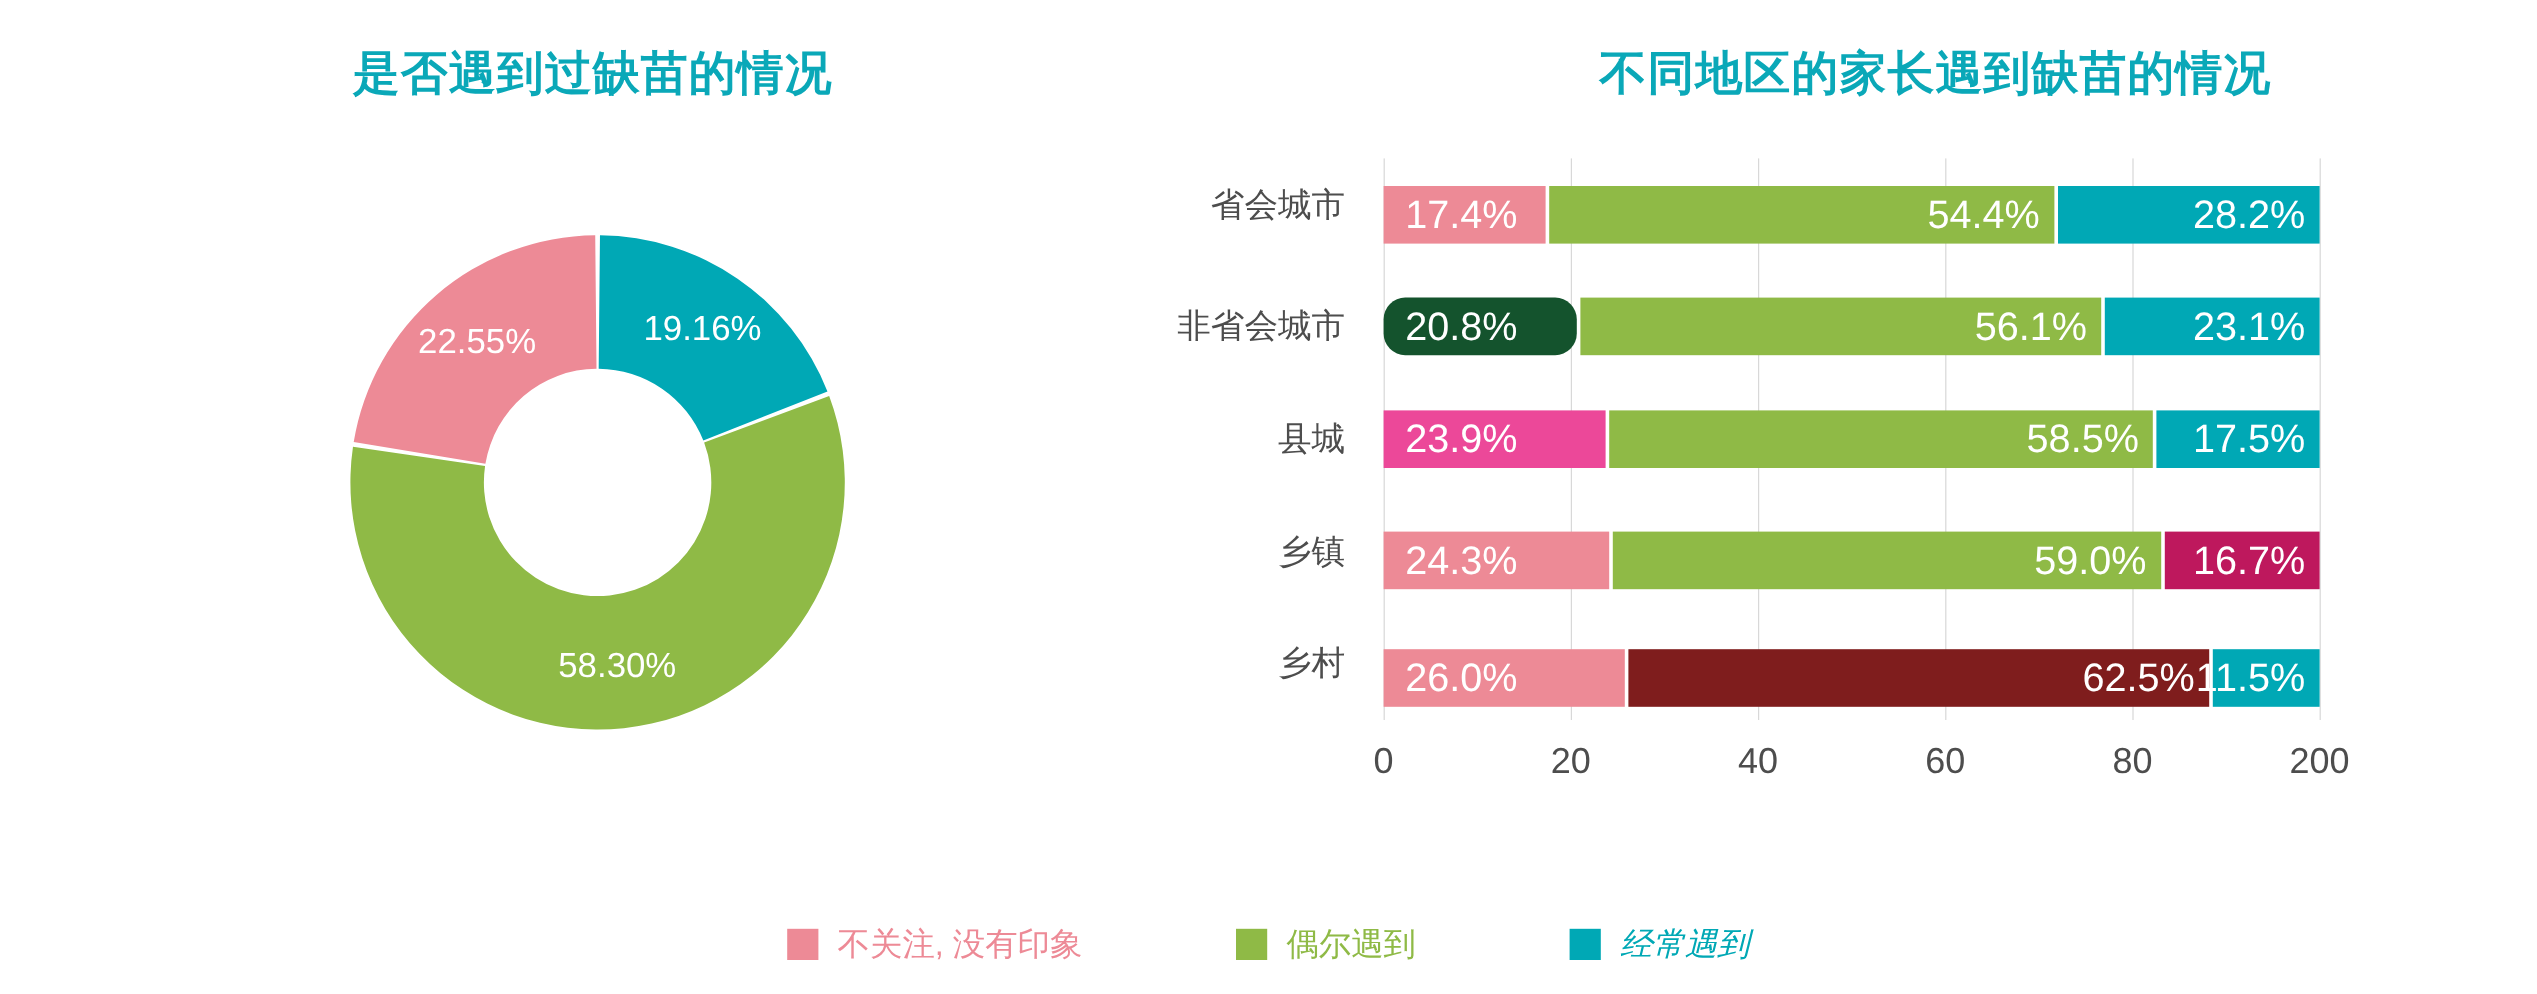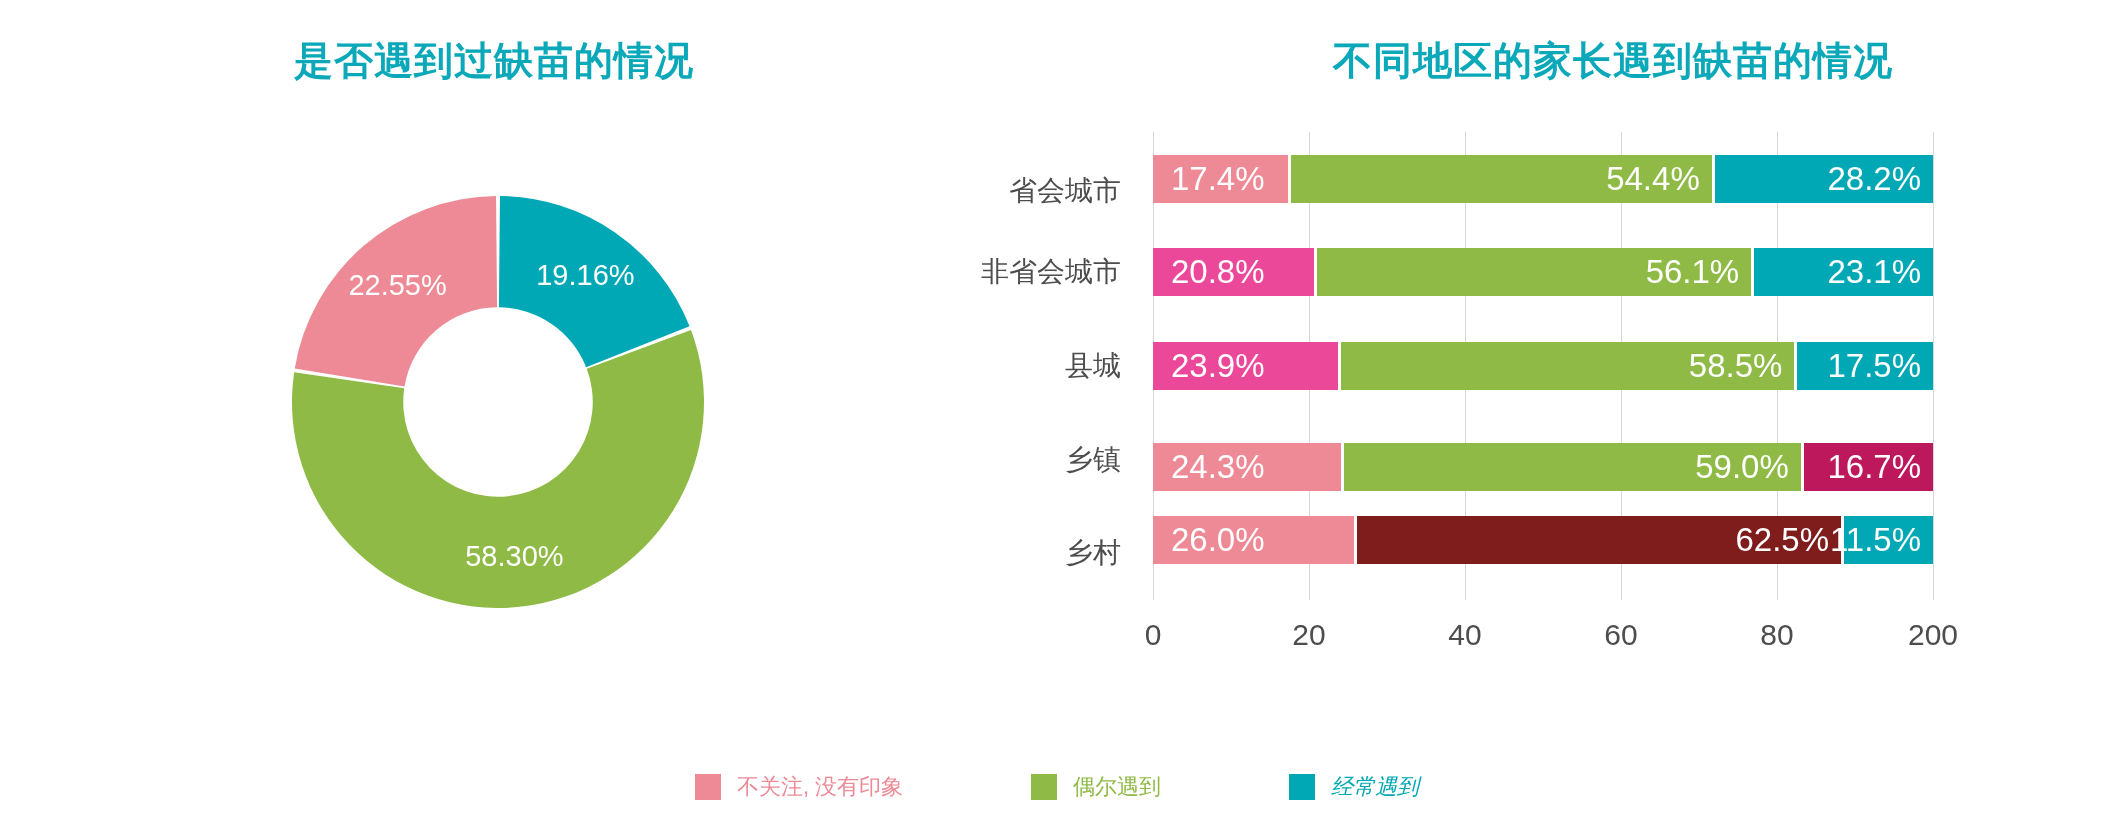--- a/index.html
+++ b/index.html
@@ -137,21 +137,21 @@
     display: flex;
     align-items: center;
     gap: 16px;
   }
   .legend-swatch {
     width: 26px;
     height: 26px;
     flex: 0 0 26px;
   }
   .legend-text {
-    font-size: 22px;
+    font-size: 27px;
     white-space: nowrap;
   }
 </style>
 </head>
 <body>
 
 <div id="page">
 
   <div class="panel" id="donut-panel">
     <div class="panel-title">是否遇到过缺苗的情况</div>
@@ -182,23 +182,23 @@
           <div class="seg first" style="width: 135.72px; background: rgb(237, 138, 150);">
             <span class="seg-label">17.4%</span>
           </div>
           <div class="seg" style="width: 424.32px; background: rgb(143, 186, 70); margin-left: 3px;">
             <span class="seg-label">54.4%</span>
           </div>
           <div class="seg" style="width: 219.96px; background: rgb(0, 168, 181); margin-left: 3px;">
             <span class="seg-label">28.2%</span>
           </div>
         </div>
-        <div class="cat-label" style="top: 35px;">省会城市</div>
+        <div class="cat-label" style="top: 15px;">省会城市</div>
         <div class="bar-row" style="top: 116.4px;">
-          <div class="seg first" style="width: 162.24px; background: #ec4899;">
+          <div class="seg first" style="width: 162.24px; background: #14532d; border-radius: 18px;">
             <span class="seg-label">20.8%</span>
           </div>
           <div class="seg" style="width: 437.58px; background: rgb(143, 186, 70); margin-left: 3px;">
             <span class="seg-label">56.1%</span>
           </div>
           <div class="seg" style="width: 180.18px; background: rgb(0, 168, 181); margin-left: 3px;">
             <span class="seg-label">23.1%</span>
           </div>
         </div>
         <div class="cat-label" style="top: 116.4px;">非省会城市</div>
@@ -219,21 +219,21 @@
             <span class="seg-label">24.3%</span>
           </div>
           <div class="seg" style="width: 460.2px; background: rgb(143, 186, 70); margin-left: 3px;">
             <span class="seg-label">59.0%</span>
           </div>
           <div class="seg" style="width: 130.26px; background: #be185d; margin-left: 3px;">
             <span class="seg-label">16.7%</span>
           </div>
         </div>
         <div class="cat-label" style="top: 303.6px;">乡镇</div>
-        <div class="bar-row" style="top: 384px;">
+        <div class="bar-row" style="top: 409px;">
           <div class="seg first" style="width: 202.8px; background: rgb(237, 138, 150);">
             <span class="seg-label">26.0%</span>
           </div>
           <div class="seg" style="width: 487.5px; background: #7f1d1d; margin-left: 3px;">
             <span class="seg-label">62.5%</span>
           </div>
           <div class="seg" style="width: 89.7px; background: rgb(0, 168, 181); margin-left: 3px;">
             <span class="seg-label">11.5%</span>
           </div>
         </div>

